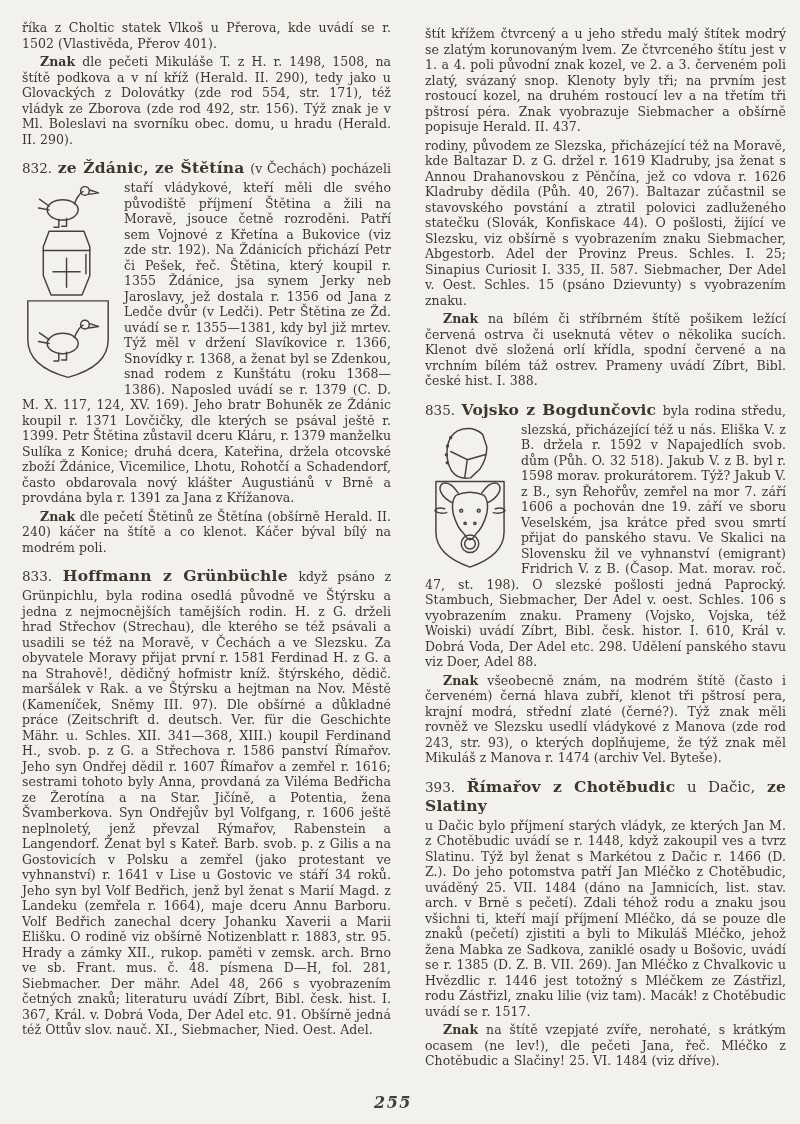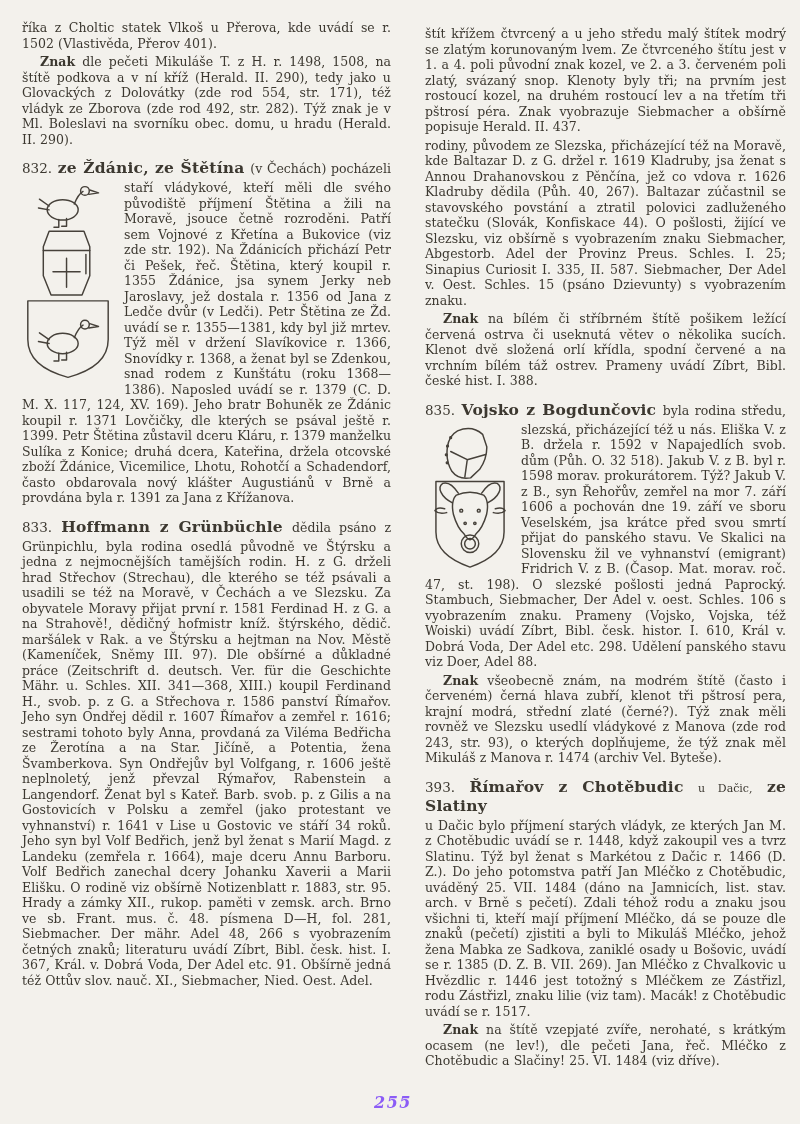--- a/index.html
+++ b/index.html
@@ -17,27 +17,27 @@
   .col{box-sizing:border-box;}
   .col-left{width:370px;}
   .col-right{width:362px;padding-top:6px;}
   p{margin:0 0 3px 0;text-align:justify;font-size:12.5px;line-height:15.5px;letter-spacing:0.05px;}
   .indent{text-indent:18px;}
   .clear{clear:left;}
   .zl{font-weight:bold;}
   .heading{margin:11px 0 3px 0;text-align:justify;text-align-last:justify;white-space:normal;}
   .heading .num{font-size:13.5px;}
   .heading .title{font-weight:bold;font-size:15.5px;letter-spacing:0.2px;}
-  .heading .mid{font-size:11px;}
+  .heading .mid{font-size:15px;}
   .heading .suffix{font-size:12.5px;}
   .arms{float:left;stroke:#46413a;fill:none;stroke-width:1.5;stroke-linecap:round;stroke-linejoin:round;}
   .arms-stetina{width:92px;height:200px;margin:2px 10px 2px 0;}
   .arms-vojsko{width:78px;height:146px;margin:3px 12px 2px 6px;}
   .folio{position:absolute;left:0;right:14px;bottom:12px;text-align:center;
-         font-style:italic;font-weight:bold;font-size:16px;letter-spacing:1.5px;color:#8b5cf6;}
+         font-style:italic;font-weight:bold;font-size:16px;letter-spacing:1.5px;color:#404040;}
 </style>
 </head>
 <body>
 
 <div class="page">
   <svg width="0" height="0" style="position:absolute">
     <defs>
       <g id="duck">
         <ellipse cx="30" cy="26" rx="16" ry="10.5"></ellipse>
         <path d="M42,20 Q46,10 51,7"></path>
@@ -47,41 +47,42 @@
         <path d="M26,36 L26,44 L21,44 M34,35 L34,43 L29,43"></path>
       </g>
     </defs>
   </svg>
 
   <div class="cols">
 
     <div class="col col-left">
       <p class="cont">říka z Choltic statek Vlkoš u Přerova, kde uvádí se r. 1502 (Vlastivěda, Přerov 401).</p>
 
-      <p class="indent"><b class="zl">Znak</b> <span>dle pečeti Mikuláše T. z H. r. 1498, 1508, na štítě podkova a v ní kříž (Herald. II. 290), tedy jako u Glovackých z Dolovátky (zde rod 554, str. 171), též vládyk ze Zborova (zde rod 492, str. 282). Týž znak je v Ml. Boleslavi na svorníku obec. domu, u hradu (Herald. II. 290).</span></p>
+      <p class="indent"><b class="zl">Znak</b> <span>dle pečeti Mikuláše T. z H. r. 1498, 1508, na štítě podkova a v ní kříž (Herald. II. 290), tedy jako u Glovackých z Dolovátky (zde rod 554, str. 171), též vládyk ze Zborova (zde rod 492, str. 156). Týž znak je v Ml. Boleslavi na svorníku obec. domu, u hradu (Herald. II. 290).</span></p>
 
       <div class="heading">
         <span class="num">832.</span> <span class="title">ze Ždánic, ze Štětína</span> <span class="suffix">(v Čechách) pocházeli</span>
       </div>
 
       <p class="body832">
         <svg class="arms arms-stetina" viewBox="0 0 95 205">
           <use href="#duck" transform="translate(12,2)"></use>
           <path d="M28,50 L64,50 L70,66 L70,96 L62,116 L30,116 L22,96 L22,66 Z"></path>
           <path d="M22,70 L70,70"></path>
           <path d="M46,78 L46,108 M32,92 L60,92"></path>
           <path d="M66,74 L66,94"></path>
           <path d="M6,122 L89,122 L89,162 Q89,190 47.5,201 Q6,190 6,162 Z"></path>
           <use href="#duck" transform="translate(12,140)"></use>
         </svg><span>staří vládykové, kteří měli dle svého původiště příjmení Štětina a žili na Moravě, jsouce četně rozroděni. Patří sem Vojnové z Křetína a Bukovice (viz zde str. 192). Na Ždánicích přichází Petr či Pešek, řeč. Štětina, který koupil r. 1355 Ždánice, jsa synem Jerky neb Jaroslavy, jež dostala r. 1356 od Jana z Ledče dvůr (v Ledči). Petr Štětina ze Žd. uvádí se r. 1355—1381, kdy byl již mrtev. Týž měl v držení Slavíkovice r. 1366, Snovídky r. 1368, a ženat byl se Zdenkou, snad rodem z Kunštátu (roku 1368—1386). Naposled uvádí se r. 1379 (C. D. M. X. 117, 124, XV. 169). Jeho bratr Bohuněk ze Ždánic koupil r. 1371 Lovčičky, dle kterých se psával ještě r. 1399. Petr Štětina zůstavil dceru Kláru, r. 1379 manželku Sulíka z Konice; druhá dcera, Kateřina, držela otcovské zboží Ždánice, Vicemilice, Lhotu, Rohotčí a Schadendorf, často obdarovala nový klášter Augustiánů v Brně a provdána byla r. 1391 za Jana z Křížanova.</span>
       </p>
 
+      <p class="indent clear"><b class="zl">Znak</b> <span>dle pečetí Štětinů ze Štětína (obšírně Herald. II. 240) káčer na štítě a co klenot. Káčer býval bílý na modrém poli.</span></p>
 
       <div class="heading">
-        <span class="num">833.</span> <span class="title">Hoffmann z Grünbüchle</span> <span class="suffix">dědila psáno z</span>
+        <span class="num">833.</span> <span class="title">Hoffmann z Grünbüchle</span> <span class="suffix">když psáno z</span>
       </div>
 
       <p><span>Grünpichlu, byla rodina osedlá původně ve Štýrsku a jedna z nejmocnějších tamějších rodin. H. z G. drželi hrad Střechov (Strechau), dle kterého se též psávali a usadili se též na Moravě, v Čechách a ve Slezsku. Za obyvatele Moravy přijat první r. 1581 Ferdinad H. z G. a na Strahově!, dědičný hofmistr kníž. štýrského, dědič. maršálek v Rak. a ve Štýrsku a hejtman na Nov. Městě (Kameníček, Sněmy III. 97). Dle obšírné a důkladné práce (Zeitschrift d. deutsch. Ver. für die Geschichte Mähr. u. Schles. XII. 341—368, XIII.) koupil Ferdinand H., svob. p. z G. a Střechova r. 1586 panství Římařov. Jeho syn Ondřej dědil r. 1607 Římařov a zemřel r. 1616; sestrami tohoto byly Anna, provdaná za Viléma Bedřicha ze Žerotína a na Star. Jičíně, a Potentia, žena Švamberkova. Syn Ondřejův byl Volfgang, r. 1606 ještě neplnoletý, jenž převzal Rýmařov, Rabenstein a Langendorf. Ženat byl s Kateř. Barb. svob. p. z Gilis a na Gostovicích v Polsku a zemřel (jako protestant ve vyhnanství) r. 1641 v Lise u Gostovic ve stáří 34 roků. Jeho syn byl Volf Bedřich, jenž byl ženat s Marií Magd. z Landeku (zemřela r. 1664), maje dceru Annu Barboru. Volf Bedřich zanechal dcery Johanku Xaverii a Marii Elišku. O rodině viz obšírně Notizenblatt r. 1883, str. 95. Hrady a zámky XII., rukop. paměti v zemsk. arch. Brno ve sb. Frant. mus. č. 48. písmena D—H, fol. 281, Siebmacher. Der mähr. Adel 48, 266 s vyobrazením četných znaků; literaturu uvádí Zíbrt, Bibl. česk. hist. I. 367, Král. v. Dobrá Voda, Der Adel etc. 91. Obšírně jedná též Ottův slov. nauč. XI., Siebmacher, Nied. Oest. Adel.</span></p>
 
     </div>
 
     <div class="col col-right">
       <p>štít křížem čtvrcený a u jeho středu malý štítek modrý se zlatým korunovaným lvem. Ze čtvrceného štítu jest v 1. a 4. poli původní znak kozel, ve 2. a 3. červeném poli zlatý, svázaný snop. Klenoty byly tři; na prvním jest rostoucí kozel, na druhém rostoucí lev a na třetím tři pštrosí péra. Znak vyobrazuje Siebmacher a obšírně popisuje Herald. II. 437.</p>
 
 

